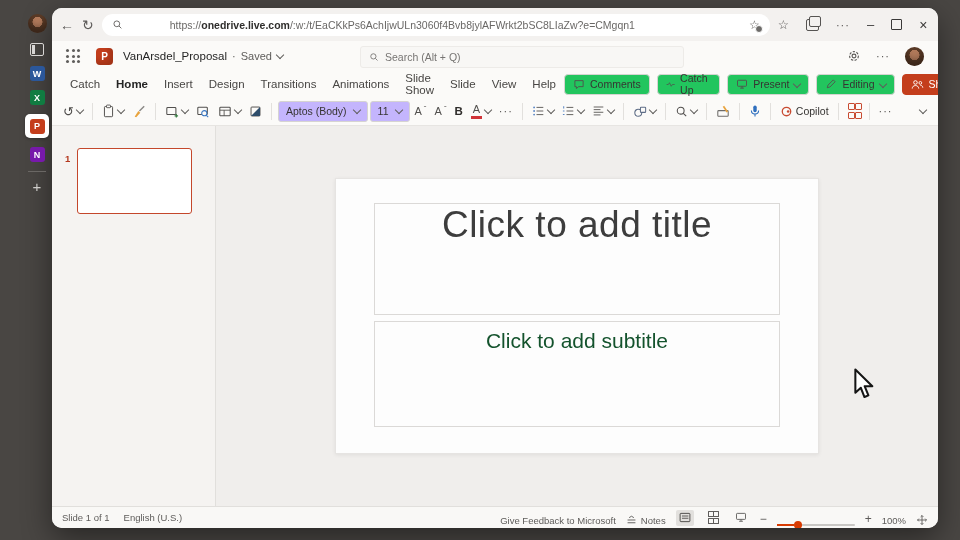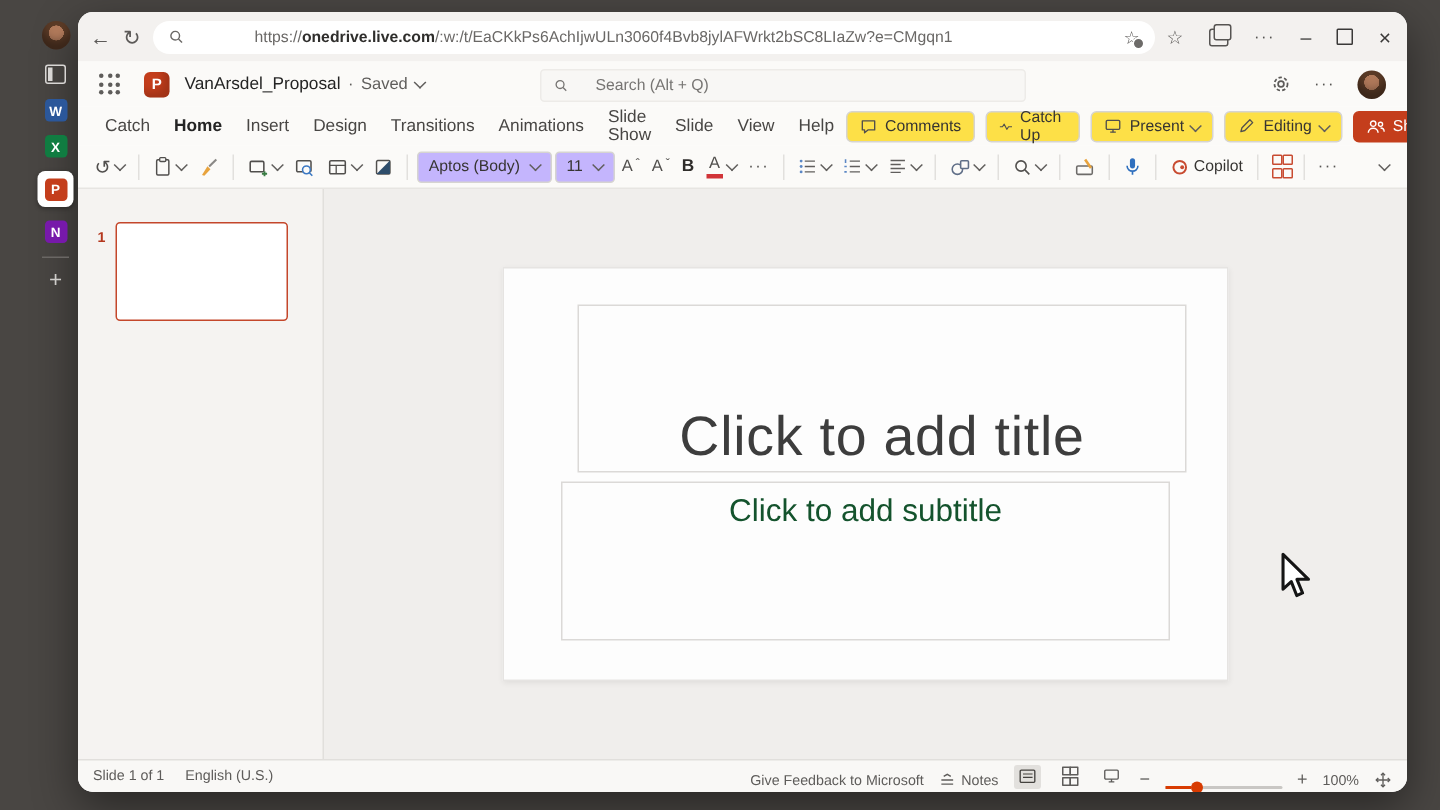--- a/index.html
+++ b/index.html
@@ -40,33 +40,33 @@
   .win-max{width:9px;height:9px;border:1.2px solid #3a3938;border-radius:1px;}
   .win-close{font-size:14px;color:#3a3938;}
 
   
   .titlebar{height:30px;background:#fbfaf8;display:flex;align-items:center;padding:0 14px;position:relative;flex:none;}
   .waffle{display:grid;grid-template-columns:repeat(3,3px);grid-gap:2.5px;margin-right:16px;}
   .waffle span{width:3px;height:3px;background:#5f5d5b;border-radius:50%;}
   .ppt-logo{width:17px;height:17px;border-radius:4px;background:#c43e1c;color:#fff;font-size:10px;font-weight:bold;display:flex;align-items:center;justify-content:center;margin-right:10px;box-shadow:inset -4px -4px 6px rgba(0,0,0,.18);}
   .doc-name{font-size:11.5px;color:#242424;}
   .save-status{font-size:11px;color:#5f5d5b;margin-left:5px;display:flex;align-items:center;gap:5px;}
-  .search-pill{position:absolute;left:308px;top:5px;width:306px;height:20px;background:#f8f7f5;border:1px solid #edebe8;border-radius:3px;display:flex;align-items:center;padding:0 8px;gap:18px;font-size:10.5px;color:#767472;}
+  .search-pill{position:absolute;left:308px;top:5px;width:306px;height:20px;background:#f8f7f5;border:1px solid #edebe8;border-radius:3px;display:flex;align-items:center;padding:0 8px;gap:6px;font-size:10.5px;color:#767472;}
   .titlebar-right{margin-left:auto;display:flex;align-items:center;gap:15px;}
   .office-avatar{width:19px;height:19px;border-radius:50%;background:radial-gradient(circle at 50% 42%,#b0795a 0 34%,#5a3a26 35% 100%);box-shadow:inset 0 -6px 6px rgba(0,0,0,.35);}
 
   
   .chv{width:5px;height:5px;border-right:1.2px solid #605e5c;border-bottom:1.2px solid #605e5c;transform:rotate(45deg);display:inline-block;margin-top:-3px;flex:none;}
 
   
   .menubar{height:26px;background:#fbfaf8;display:flex;align-items:center;padding:0 10px;flex:none;}
   .menu-tab{font-size:11.5px;color:#484644;padding:0 8px;}
   .menu-tab.active{font-weight:bold;color:#242424;}
   .menu-right{margin-left:auto;display:flex;align-items:center;gap:7px;}
-  .pill{height:19px;border:1px solid #d6d4d1;border-radius:4px;background:#fde047;display:flex;align-items:center;gap:5px;padding:0 8px;font-size:10.5px;color:#363432;}
+  .pill{height:19px;border:1px solid #d6d4d1;border-radius:4px;background:#22c55e;display:flex;align-items:center;gap:5px;padding:0 8px;font-size:10.5px;color:#363432;}
   .pill .chv{margin-top:-1px;}
   .pill-share{background:#c43e1c;border-color:#c43e1c;color:#fff;}
 
   
   .ribbon{height:28px;background:#fbfaf8;border-bottom:1px solid #e7e5e2;display:flex;align-items:center;padding:0 8px;gap:2px;flex:none;}
   .rbtn{display:flex;align-items:center;gap:3px;padding:2px 3px;border-radius:3px;flex:none;}
   .rsep{width:1px;height:17px;background:#e2e0dd;margin:0 4px;flex:none;}
   .rglyph{font-size:13px;color:#514f4d;line-height:1;}
   .combo{height:19px;border:1px solid #d6d4d1;border-radius:3px;background:#c4b5fd;display:flex;align-items:center;gap:7px;padding:0 7px;font-size:10.5px;color:#363432;flex:none;}
   .aletter{font-size:11px;color:#514f4d;line-height:1;}
@@ -79,21 +79,21 @@
   .collapse-chv{margin-left:auto;margin-right:4px;}
 
   
   .content{flex:1;display:flex;min-height:0;}
   .thumbs{width:163px;background:#f5f3f1;border-right:1px solid #e1dfdc;position:relative;flex:none;}
   .thumb-num{position:absolute;left:13px;top:27px;font-size:9.5px;color:#b4371e;font-weight:bold;}
   .thumb{position:absolute;left:25px;top:22px;width:113px;height:64px;background:#fff;border:1.5px solid #c4472b;border-radius:3px;}
   .canvas{flex:1;background:#f0eeec;display:flex;align-items:center;justify-content:center;}
   .slide{width:482px;height:274px;background:#fdfdfd;border:1px solid #e6e4e2;box-shadow:0 1px 4px rgba(0,0,0,.07);position:relative;}
   .ph{position:absolute;left:38px;width:406px;border:1px solid #dbd9d7;display:flex;justify-content:center;}
-  .ph-title{top:24px;height:112px;align-items:flex-end;padding-bottom:2px;box-sizing:border-box;margin-left:11px;}
+  .ph-title{top:24px;height:112px;align-items:flex-start;padding-bottom:2px;box-sizing:border-box;}
   .ph-title .ph-text{font-size:37px;color:#3d3d3d;letter-spacing:.5px;}
   .ph-subtitle{top:142px;height:106px;align-items:flex-start;padding-top:7px;box-sizing:border-box;}
   .ph-subtitle .ph-text{font-size:21px;color:#14532d;text-align:center;}
 
   
   .statusbar{height:21px;background:#f9f8f6;border-top:1px solid #e1dfdc;display:flex;align-items:center;padding:0 10px;font-size:9.5px;color:#5e5c5a;gap:14px;flex:none;}
   .status-right{margin-left:auto;display:flex;align-items:flex-end;gap:10px;}
   .viewbtn{display:flex;align-items:center;justify-content:center;width:18px;height:16px;border-radius:2px;}
   .viewbtn.selected{background:#e2e0dd;}
   .gridglyph{display:grid;grid-template-columns:repeat(2,4px);grid-gap:1.5px;}

